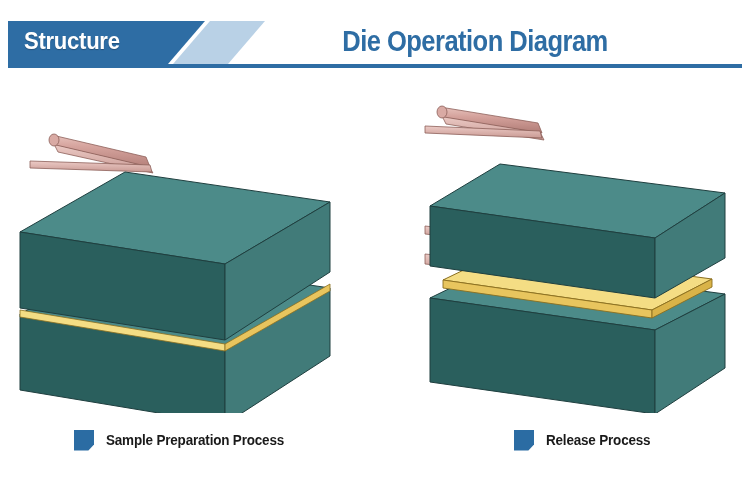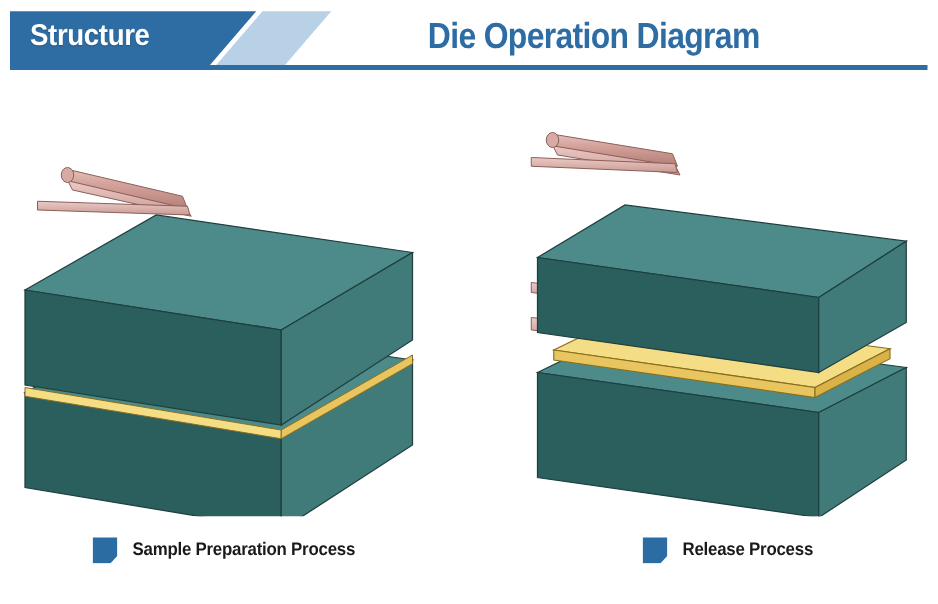--- a/index.html
+++ b/index.html
@@ -11,21 +11,21 @@
     width: 750px;
     height: 483px;
     position: relative;
     overflow: hidden;
     font-family: "Liberation Sans", sans-serif;
   }
 
   
   #header {
     position: absolute;
-    left: 0; top: 4px;
+    left: 0; top: 16px;
     width: 750px; height: 58px;
   }
   #header-svg { position: absolute; left: 0; top: 0; }
 
   #header-tag-label {
     position: absolute;
     left: 24px; top: 8px;
     width: 150px; height: 34px;
     line-height: 34px;
     color: #ffffff;

